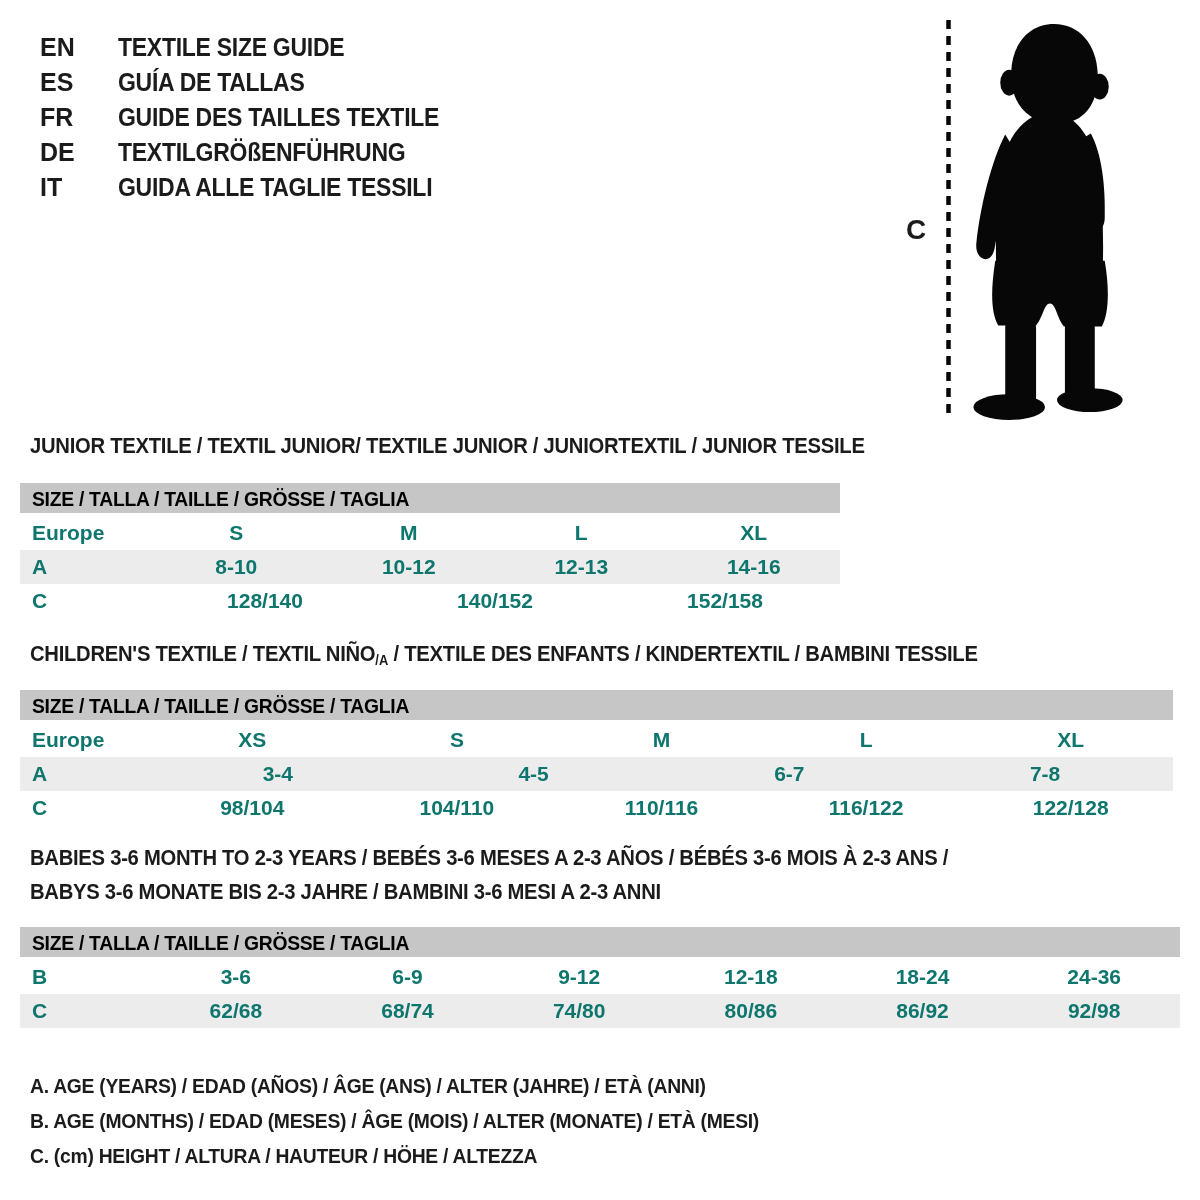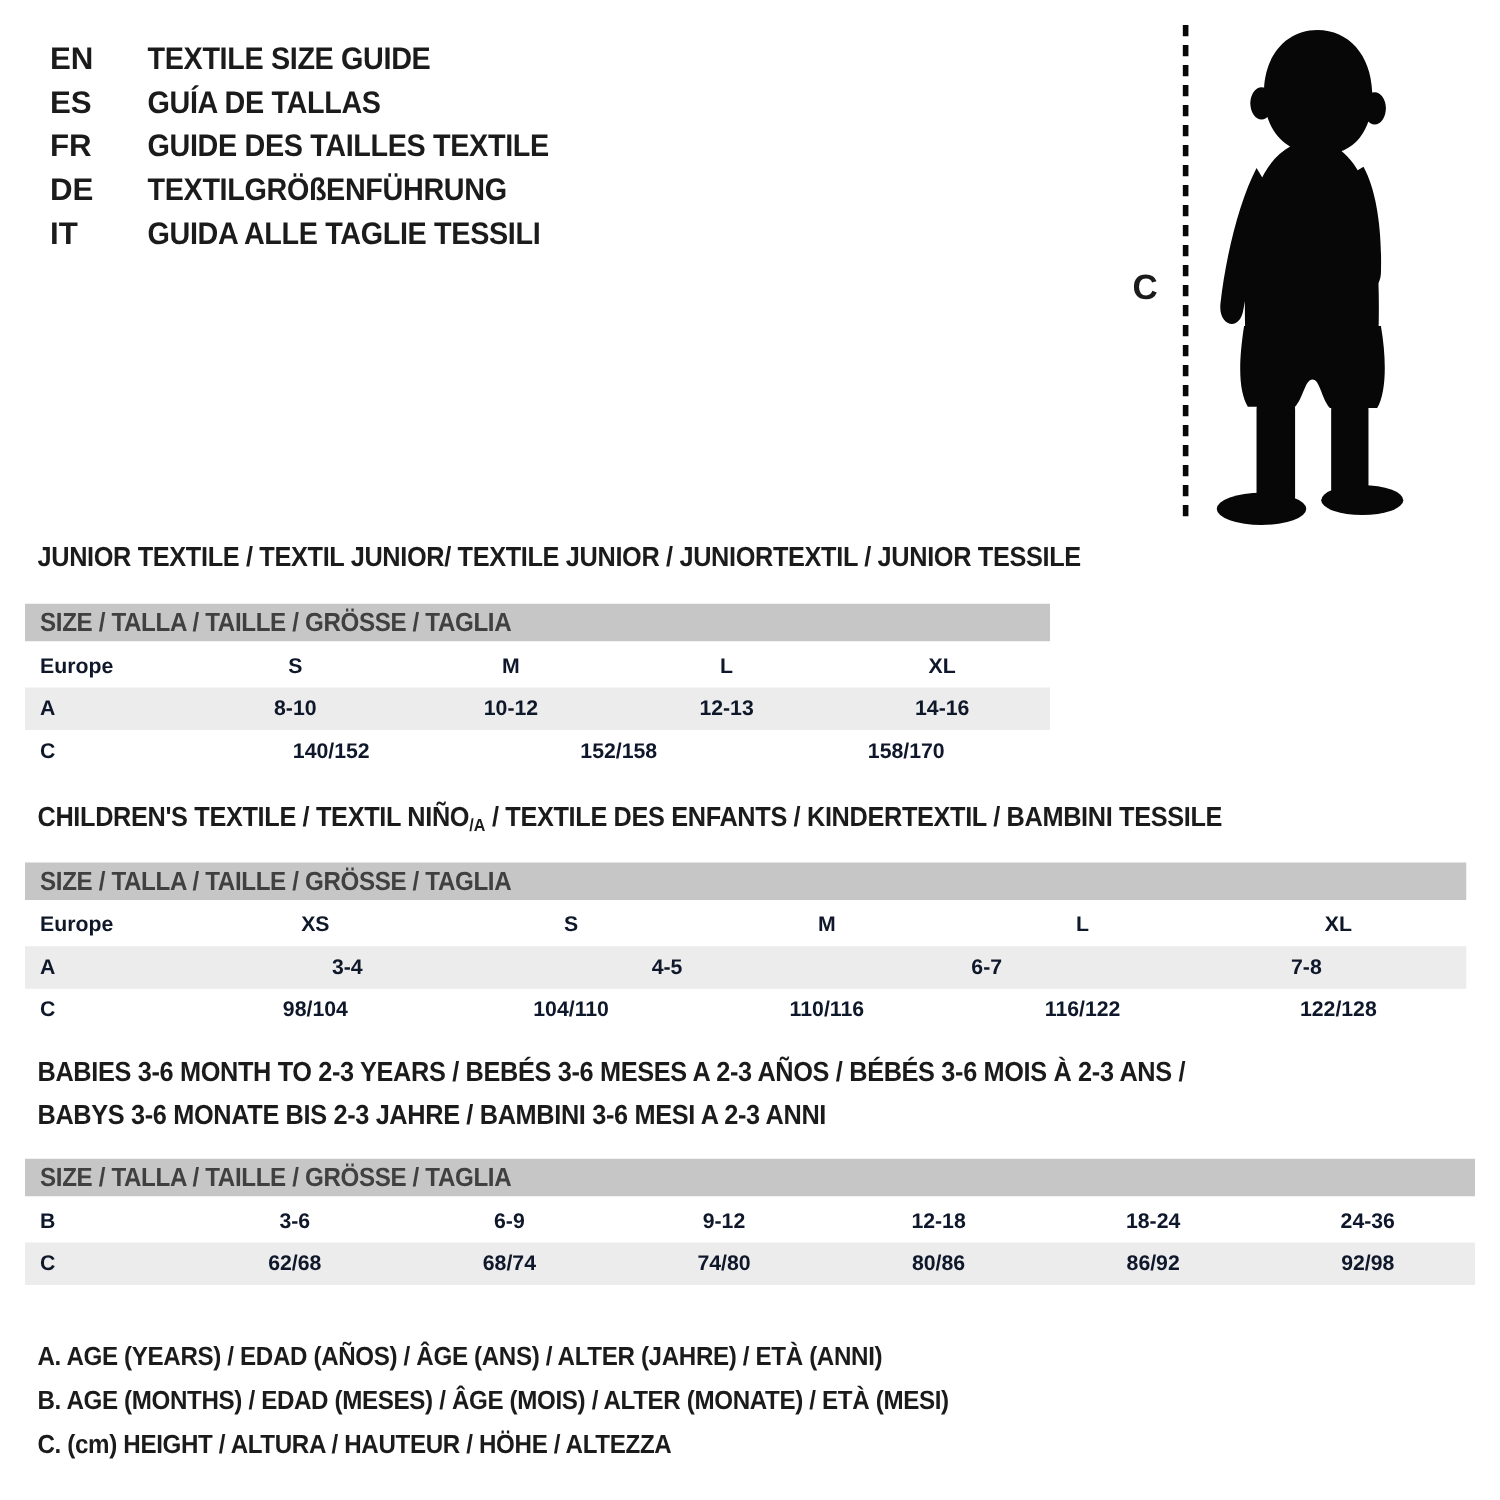--- a/index.html
+++ b/index.html
@@ -20,22 +20,22 @@
   .measure-label{position:absolute;left:906px;top:214px;font-size:28px;}
   .silhouette{position:absolute;left:963px;top:22px;}
 
   
   .abs{position:absolute;left:20px;}
   .sec-head{font-size:22px;line-height:24px;padding-left:10px;white-space:nowrap;}
   .sec-head .sub{font-size:14px;vertical-align:-4px;letter-spacing:0;}
   .babies-head-line{font-size:22px;line-height:34px;padding-left:10px;white-space:nowrap;}
 
   .tbl{box-sizing:border-box;}
-  .thead{height:30px;line-height:31px;background:#c6c6c6;color:#404040;font-size:21px;padding-left:12px;margin-bottom:3px;}
-  .trow{display:flex;height:34px;line-height:34px;font-size:17px;color:#0f172a;}
+  .thead{height:30px;line-height:31px;background:#c6c6c6;color:#000000;font-size:21px;padding-left:12px;margin-bottom:3px;}
+  .trow{display:flex;height:34px;line-height:34px;font-size:21px;color:#0f766e;}
   .trow.alt{background:#ececec;}
   .cl{width:130px;flex:0 0 130px;padding-left:12px;box-sizing:border-box;}
   .cc{flex:1;text-align:center;}
 
   #junior-heading{top:434px;}
   #junior-table{top:483px;width:820px;}
   #children-heading{top:642px;}
   #children-table{top:690px;width:1153px;}
   #babies-heading{top:841px;}
   #babies-table{top:927px;width:1160px;}
@@ -107,23 +107,23 @@
     </div>
     <div class="trow alt">
       <div class="cl">A</div>
       <div class="cc">8-10</div>
       <div class="cc">10-12</div>
       <div class="cc">12-13</div>
       <div class="cc">14-16</div>
     </div>
     <div class="trow">
       <div class="cl">C</div>
+      <div class="cc">128/140</div>
       <div class="cc">140/152</div>
       <div class="cc">152/158</div>
-      <div class="cc">158/170</div>
     </div>
   </div>
 
   <div id="children-heading" class="abs sec-head">
     <span class="cond"><span>CHILDREN'S TEXTILE / TEXTIL NIÑO</span><span class="sub">/A</span><span> / TEXTILE DES ENFANTS / KINDERTEXTIL / BAMBINI TESSILE</span></span>
   </div>
   <div id="children-table" class="abs tbl">
     <div class="thead">
       <span class="cond">SIZE / TALLA / TAILLE / GRÖSSE / TAGLIA</span>
     </div>

